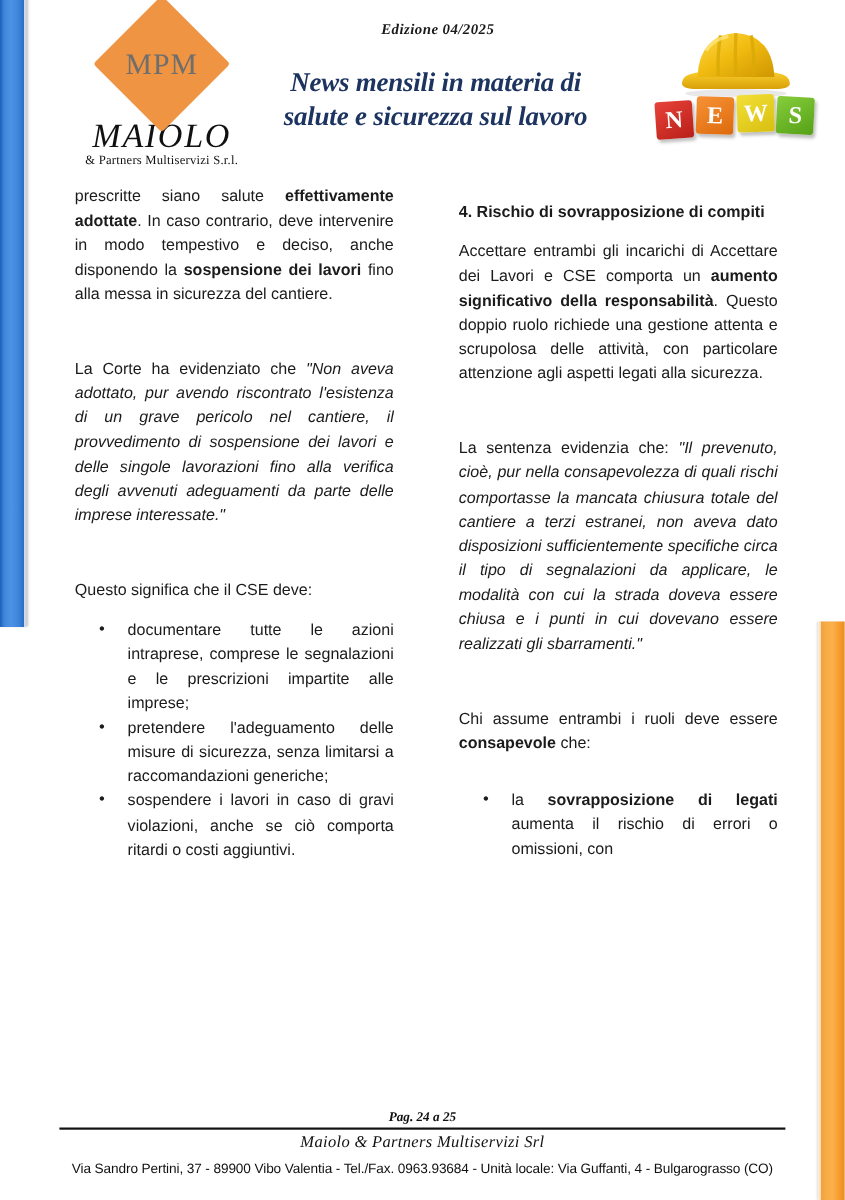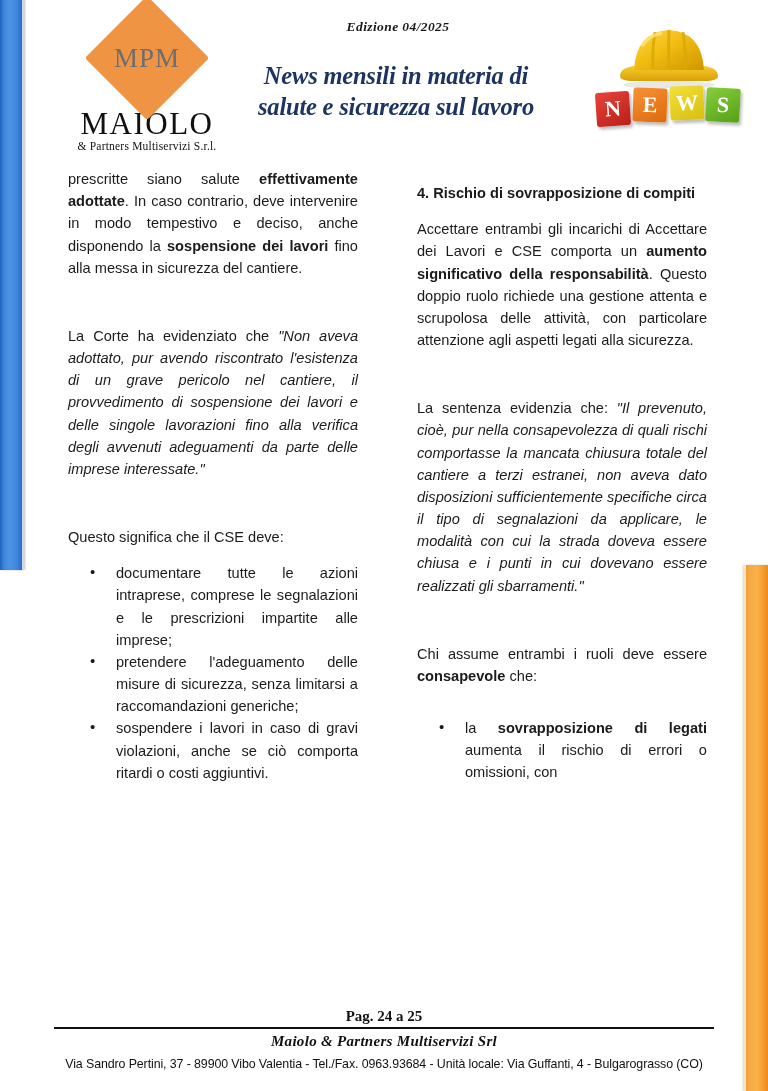--- a/index.html
+++ b/index.html
@@ -74,20 +74,21 @@
     letter-spacing: 1px;
     color: #6e6e6e;
   }
   .logo-name {
     margin-top: 6px;
     font-family: "Liberation Serif", serif;
     font-size: 31px;
     letter-spacing: 1.5px;
     color: #111;
     line-height: 1;
+    font-style: italic;
   }
   .logo-sub {
     font-family: "Liberation Serif", serif;
     font-size: 11.5px;
     color: #111;
     margin-top: 1px;
     letter-spacing: .2px;
   }
 
   .edition {
@@ -193,35 +194,36 @@
   
   .footer {
     position: absolute;
     left: 0;
     top: 1008px;
     width: 768px;
     text-align: center;
   }
   .footer-page {
     font-family: "Liberation Serif", serif;
-    font-weight: bold;
-    font-size: 15px;
+    font-style: italic;
+    font-weight: bold;
+    font-size: 12px;
     color: #111;
     margin-bottom: 2px;
   }
   .footer-rule {
     width: 660px;
     height: 2px;
     background: #111;
     margin: 0 auto 4px auto;
   }
   .footer-company {
     font-family: "Liberation Serif", serif;
     font-style: italic;
-    font-weight: bold;
+    font-weight: normal;
     font-size: 15px;
     color: #111;
     letter-spacing: .3px;
     margin-bottom: 7px;
   }
   .footer-address {
     font-family: "Liberation Sans", sans-serif;
     font-size: 12.4px;
     color: #111;
     letter-spacing: -0.1px;

